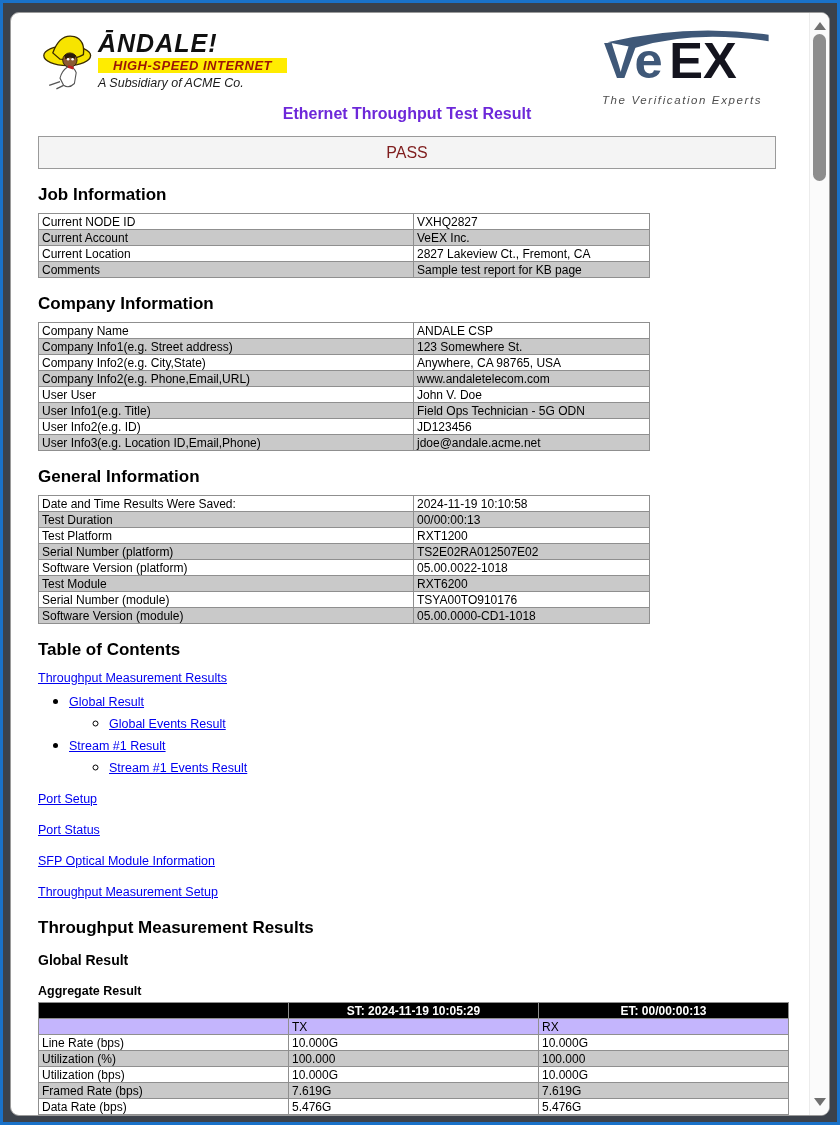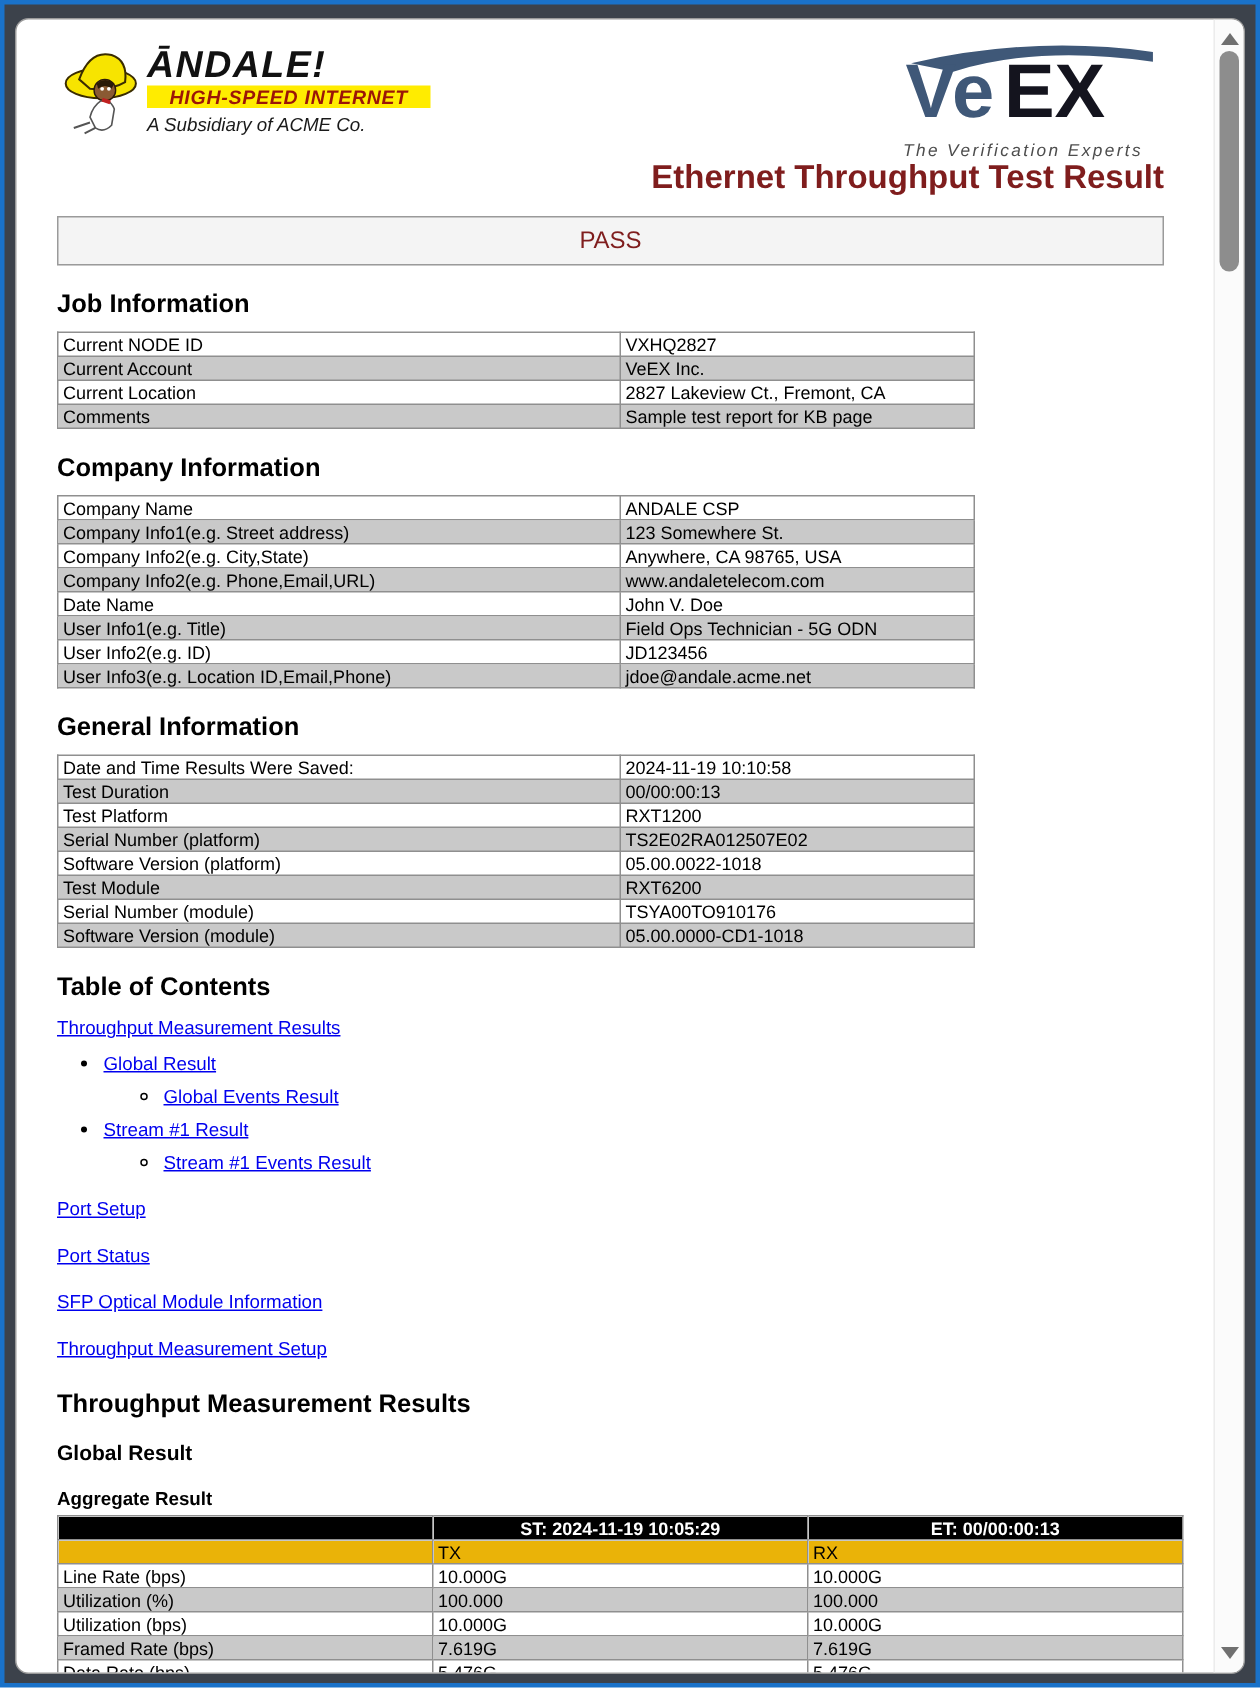--- a/index.html
+++ b/index.html
@@ -21,39 +21,39 @@
   
   .hdr { display:flex; justify-content:space-between; align-items:flex-start; height:74px; }
   .andale { display:flex; align-items:flex-start; margin-left:4px; margin-top:2px; }
   .andale-text { margin-left:2px; }
   .andale-line1 { font-size:25px; font-weight:bold; font-style:italic; color:#111; letter-spacing:1px; line-height:25px; }
   .andale-line2 { display:inline-block; font-size:13px; font-weight:bold; font-style:italic; color:#9b1507;
                   background:#ffec00; padding:0 15px; margin-top:1px; letter-spacing:0.5px; }
   .andale-line3 { font-size:12.5px; font-style:italic; color:#1a1a1a; margin-top:2px; }
   .veex { text-align:left; margin-right:2px; }
   .veex-tagline { font-size:11.5px; font-style:italic; color:#4d4d4d; letter-spacing:1.6px; margin-top:1px; }
-  h1.title { text-align:right; font-size:22px; font-weight:bold; color:#7f1d1d; margin-top:2px; }
+  h1.title { text-align:center; font-size:16px; font-weight:bold; color:#6d28d9; margin-top:2px; }
 
   .banner { margin-top:13px; border:1px solid #9a9a9a; background:#f4f4f4; height:33px;
             display:flex; align-items:center; justify-content:center; }
   .banner span { font-size:16px; color:#7f1d1d; }
 
   h2 { font-size:17px; font-weight:bold; color:#000; margin-top:16px; margin-bottom:8px; }
   h2.tmr { margin-top:18px; }
   h3 { font-size:14px; font-weight:bold; margin-top:14px; }
   h4 { font-size:12.5px; font-weight:bold; margin-top:16px; margin-bottom:4px; }
 
   table { border-collapse:collapse; width:612px; table-layout:fixed; }
   td { border:1px solid #8f8f8f; font-size:12px; height:16px; padding:0 3px; line-height:14px;
        overflow:hidden; white-space:nowrap; color:#000; }
   .info-table td:first-child { width:375px; }
   tbody tr:nth-child(even) td { background:#c9c9c9; }
   .agg td { width:250px; }
   .agg thead tr.black-row td { background:#000; color:#fff; font-weight:bold; text-align:center; }
-  .agg thead tr.gray-row td { background:#eab308; }
+  .agg thead tr.gray-row td { background:#c4b5fd; }
 
   .toc { margin-top:2px; }
   .toc a { color:#0000ee; text-decoration:underline; font-size:12.5px; }
   .toc-main { margin:6px 0 4px 0; }
   .toc ul { margin:6px 0 6px 31px; }
   .toc ul li { margin:4px 0; }
   .toc ul ul { list-style-type:circle; margin:4px 0 2px 40px; }
   .toc-link { margin:13px 0; }
 </style>
 </head>
@@ -135,21 +135,21 @@
           </tr>
           <tr>
             <td>Company Info2(e.g. City,State)</td>
             <td>Anywhere, CA 98765, USA</td>
           </tr>
           <tr>
             <td>Company Info2(e.g. Phone,Email,URL)</td>
             <td>www.andaletelecom.com</td>
           </tr>
           <tr>
-            <td>Date Name</td>
+            <td>User User</td>
             <td>John V. Doe</td>
           </tr>
           <tr>
             <td>User Info1(e.g. Title)</td>
             <td>Field Ops Technician - 5G ODN</td>
           </tr>
           <tr>
             <td>User Info2(e.g. ID)</td>
             <td>JD123456</td>
           </tr>

